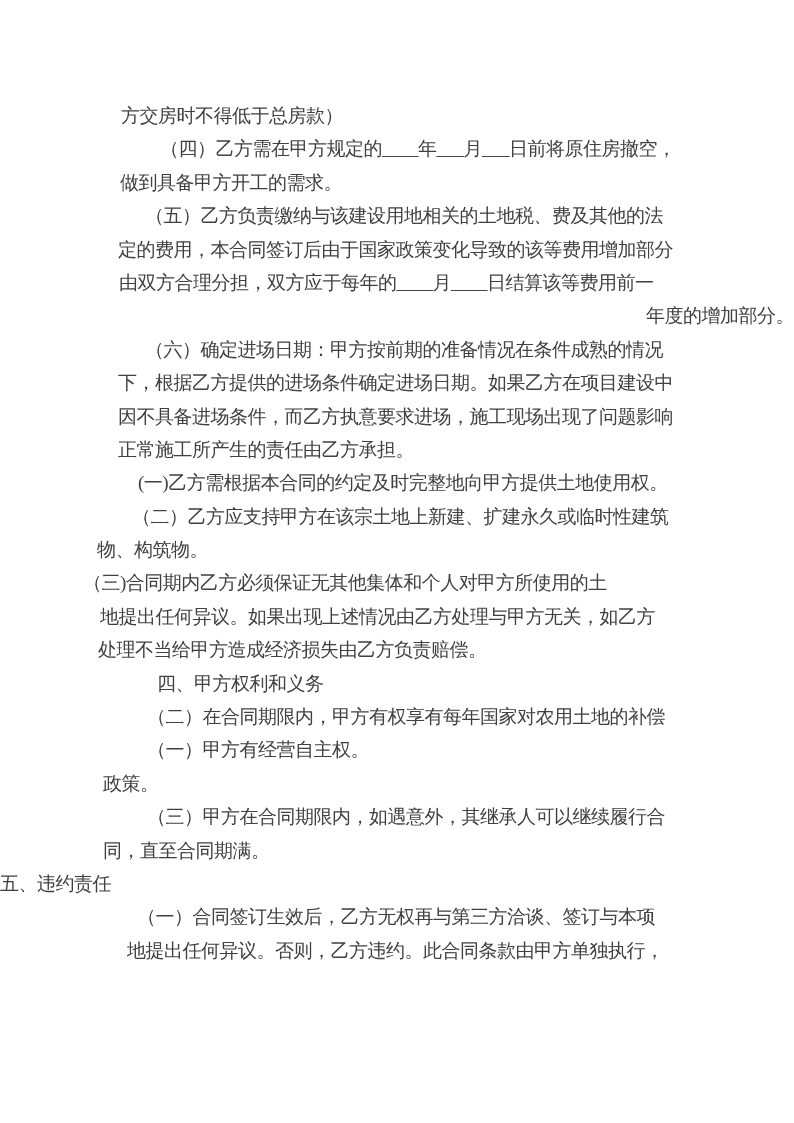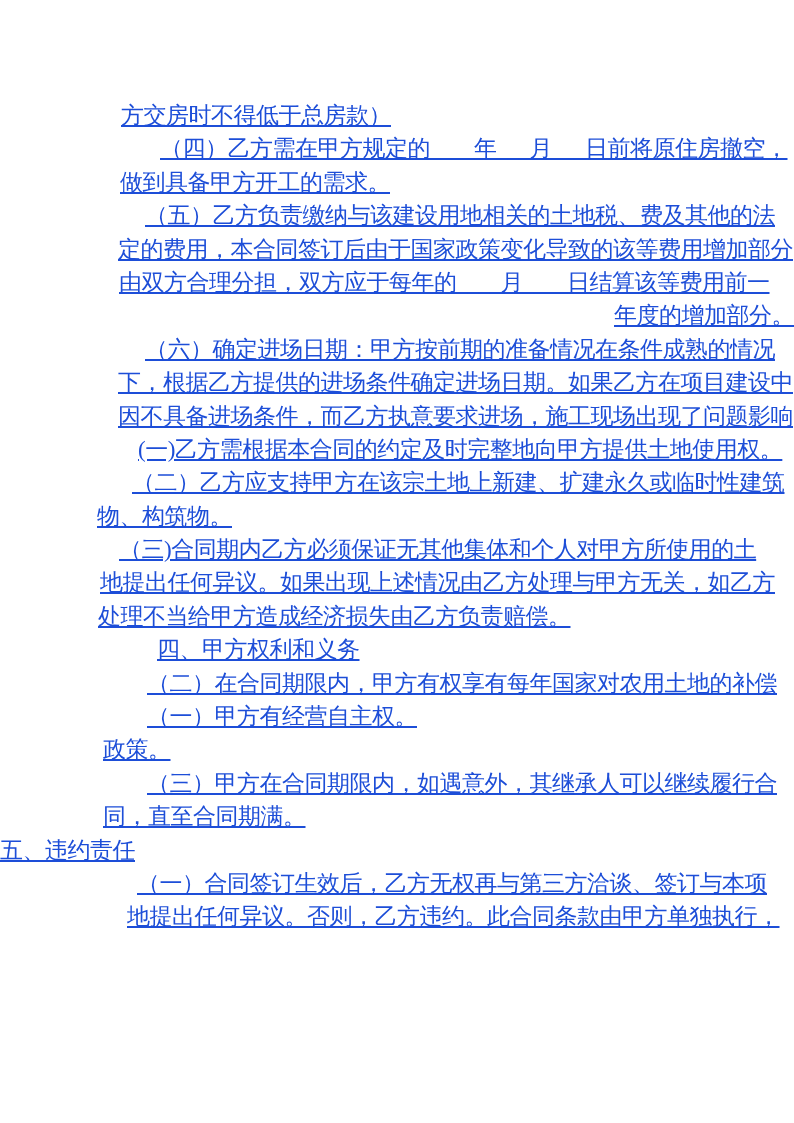--- a/index.html
+++ b/index.html
@@ -18,48 +18,48 @@
   }
   .doc-lines {
     position: absolute;
     top: 99px;
     left: 0;
     width: 794px;
   }
   .text-line {
     height: 33.4px;
     line-height: 33.4px;
-    font-size: 23px;
+    font-size: 19px;
     letter-spacing: -0.5px;
     white-space: pre;
-    color: #1d4ed8;
-    text-decoration: underline;
+    color: #404040;
     
     -webkit-font-smoothing: none;
   }
 </style>
 </head>
 <body>
 
 <div class="page">
   <div class="doc-lines" id="doc-lines">
       <div class="text-line" style="margin-left: 121px;">方交房时不得低于总房款）</div>
       <div class="text-line" style="margin-left: 160px;">（四）乙方需在甲方规定的____年___月___日前将原住房撤空，</div>
       <div class="text-line" style="margin-left: 120px;">做到具备甲方开工的需求。</div>
       <div class="text-line" style="margin-left: 145px;">（五）乙方负责缴纳与该建设用地相关的土地税、费及其他的法</div>
       <div class="text-line" style="margin-left: 118px;">定的费用，本合同签订后由于国家政策变化导致的该等费用增加部分</div>
       <div class="text-line" style="margin-left: 119px;">由双方合理分担，双方应于每年的____月____日结算该等费用前一</div>
       <div class="text-line" style="margin-left: 118px; text-align: right;">年度的增加部分。</div>
       <div class="text-line" style="margin-left: 145px;">（六）确定进场日期：甲方按前期的准备情况在条件成熟的情况</div>
       <div class="text-line" style="margin-left: 118px;">下，根据乙方提供的进场条件确定进场日期。如果乙方在项目建设中</div>
       <div class="text-line" style="margin-left: 118px;">因不具备进场条件，而乙方执意要求进场，施工现场出现了问题影响</div>
+      <div class="text-line" style="margin-left: 118px;">正常施工所产生的责任由乙方承担。</div>
       <div class="text-line" style="margin-left: 138px;">(一)乙方需根据本合同的约定及时完整地向甲方提供土地使用权。</div>
       <div class="text-line" style="margin-left: 132px;">（二）乙方应支持甲方在该宗土地上新建、扩建永久或临时性建筑</div>
       <div class="text-line" style="margin-left: 97px;">物、构筑物。</div>
-      <div class="text-line" style="margin-left: 119px;">（三)合同期内乙方必须保证无其他集体和个人对甲方所使用的土</div>
+      <div class="text-line" style="margin-left: 83px;">（三)合同期内乙方必须保证无其他集体和个人对甲方所使用的土</div>
       <div class="text-line" style="margin-left: 100px;">地提出任何异议。如果出现上述情况由乙方处理与甲方无关，如乙方</div>
       <div class="text-line" style="margin-left: 98px;">处理不当给甲方造成经济损失由乙方负责赔偿。</div>
       <div class="text-line" style="margin-left: 157px;">四、甲方权利和义务</div>
       <div class="text-line" style="margin-left: 147px;">（二）在合同期限内，甲方有权享有每年国家对农用土地的补偿</div>
       <div class="text-line" style="margin-left: 147px;">（一）甲方有经营自主权。</div>
       <div class="text-line" style="margin-left: 103px;">政策。</div>
       <div class="text-line" style="margin-left: 147px;">（三）甲方在合同期限内，如遇意外，其继承人可以继续履行合</div>
       <div class="text-line" style="margin-left: 103px;">同，直至合同期满。</div>
       <div class="text-line" style="">五、违约责任</div>
       <div class="text-line" style="margin-left: 137px;">（一）合同签订生效后，乙方无权再与第三方洽谈、签订与本项</div>

